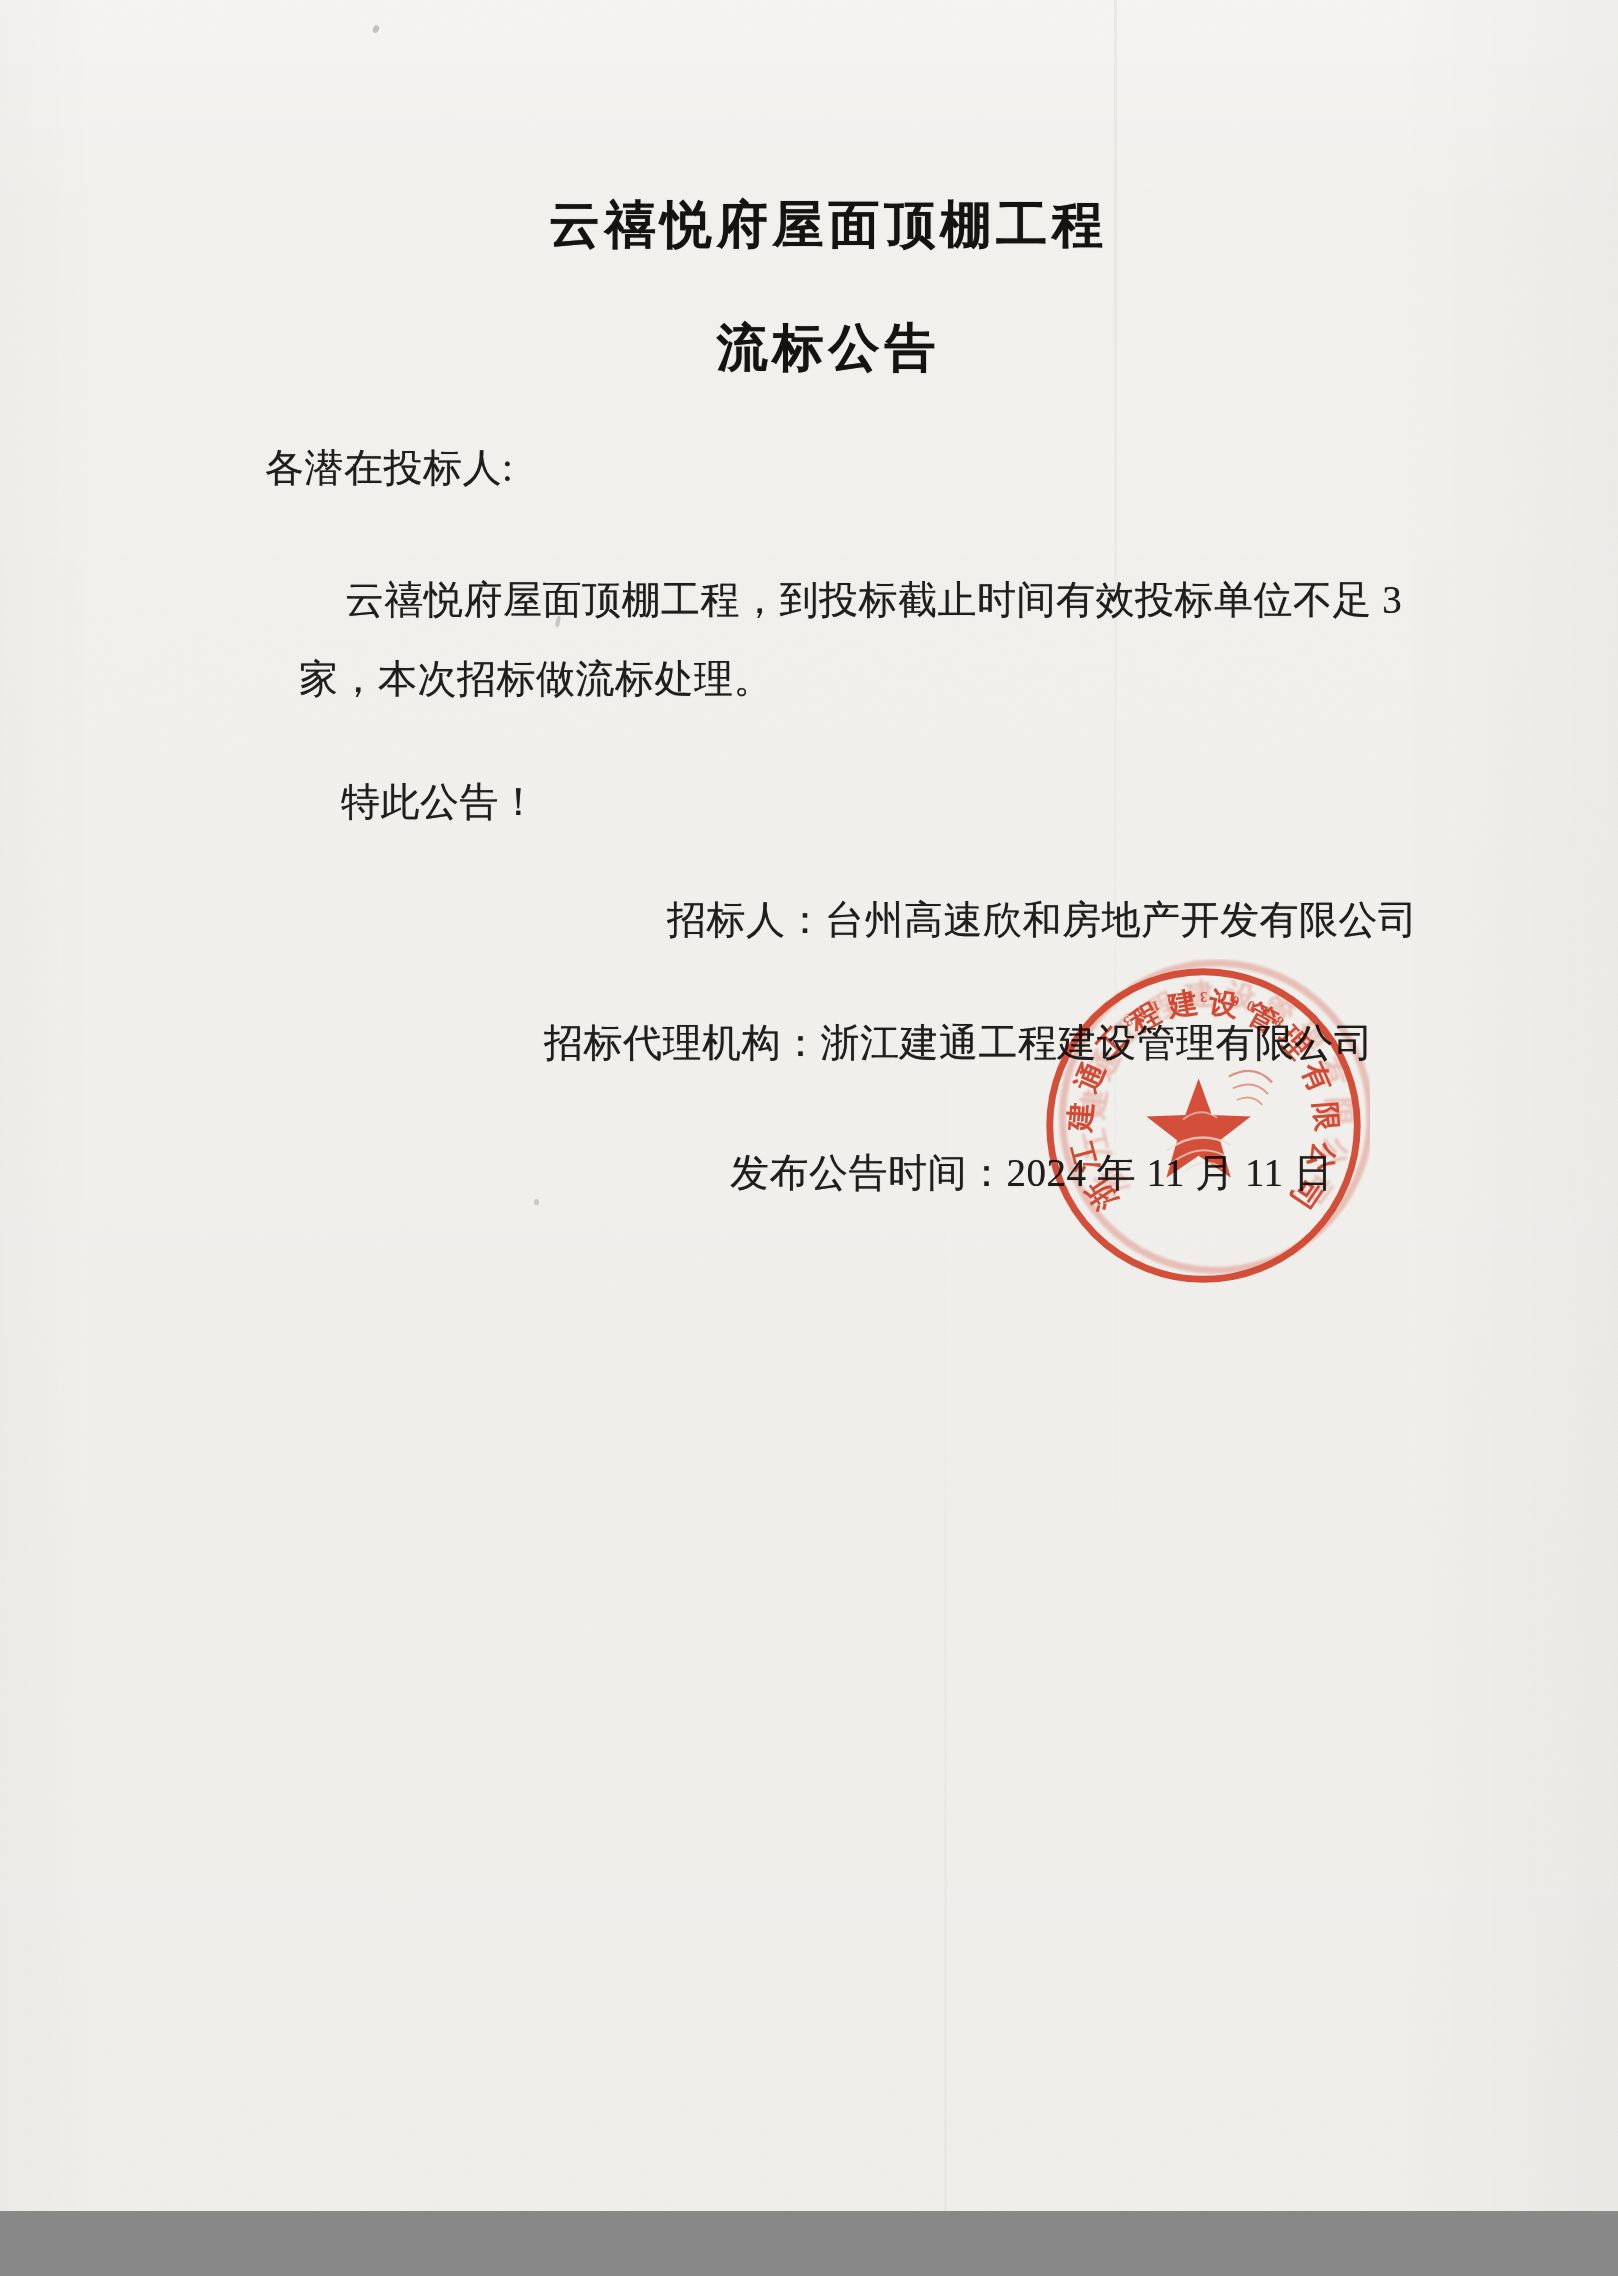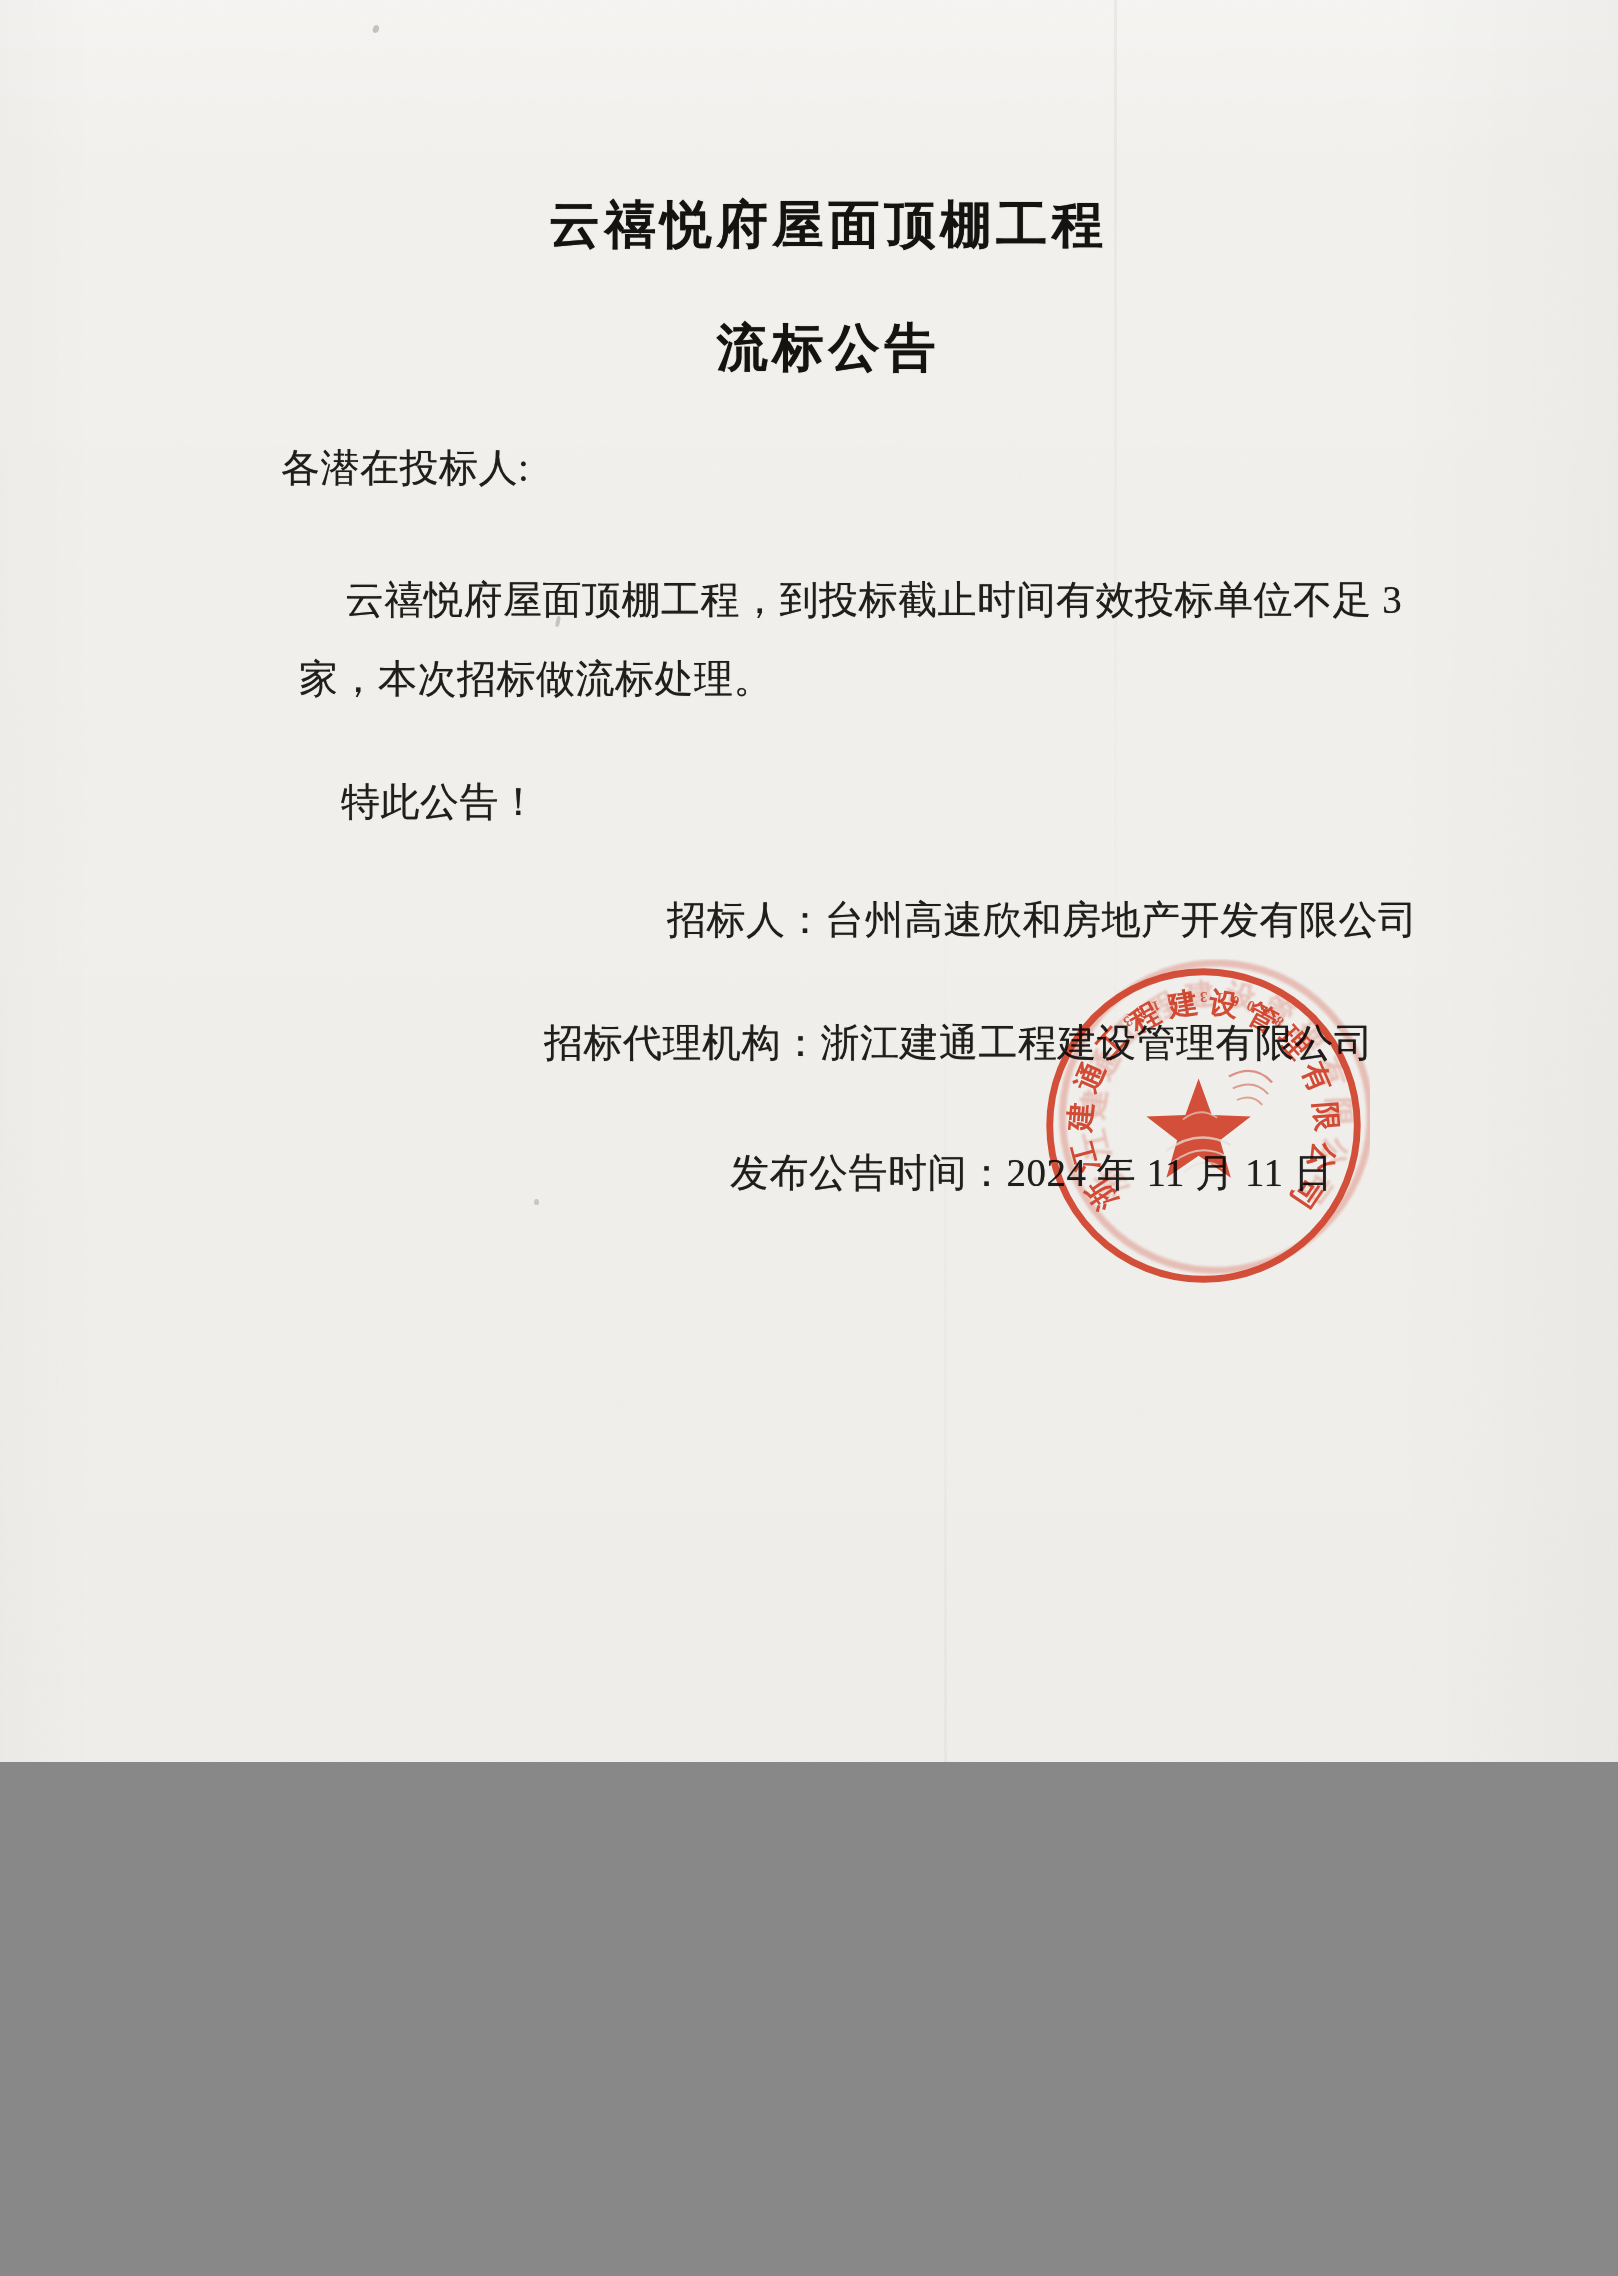--- a/index.html
+++ b/index.html
@@ -1,18 +1,18 @@
 <!DOCTYPE html>
 <html><head>
 <meta charset="utf-8">
 <style>
   html,body{margin:0;padding:0;background:#888;}
   .page{
     position:relative;
-    width:1618px;height:1762px;
+    width:1618px;height:2211px;
     background:#f2f1ee;
     background-image:
       linear-gradient(90deg, rgba(0,0,0,0.015), rgba(0,0,0,0) 6%, rgba(0,0,0,0) 86%, rgba(0,0,0,0.025)),
       linear-gradient(180deg, rgba(255,255,255,0.25), rgba(0,0,0,0) 10%, rgba(0,0,0,0.012) 96%);
     overflow:hidden;
     font-family:"Liberation Serif","DejaVu Serif",serif;
     color:#1f1e1c;
   }
   .grain{position:absolute;inset:0;pointer-events:none;opacity:.5;}
   .crease{
@@ -32,21 +32,21 @@
   .title{
     position:absolute;left:39px;right:0;
     text-align:center;
     font-size:51px;font-weight:bold;
     letter-spacing:4.9px;line-height:1;
     color:#141311;
     text-shadow:0 0 0.8px rgba(15,14,12,.7);
   }
   #title1{top:200px;}
   #title2{top:323px;}
-  #greeting{left:265px;top:448px;margin-left:16px;}
+  #greeting{left:265px;top:448px;}
   #body1{left:345px;top:580px;}
   #body2{left:263px;top:659px;margin-left:36px;}
   #closing{left:341px;top:782px;}
   #bidder{left:667px;top:900px;}
   #agency{left:544px;top:1023px;}
   #pubdate{left:730px;top:1153px;}
   .stamp{
     position:absolute;left:1037px;top:959px;width:333px;height:333px;
     mix-blend-mode:multiply;
     opacity:.94;

